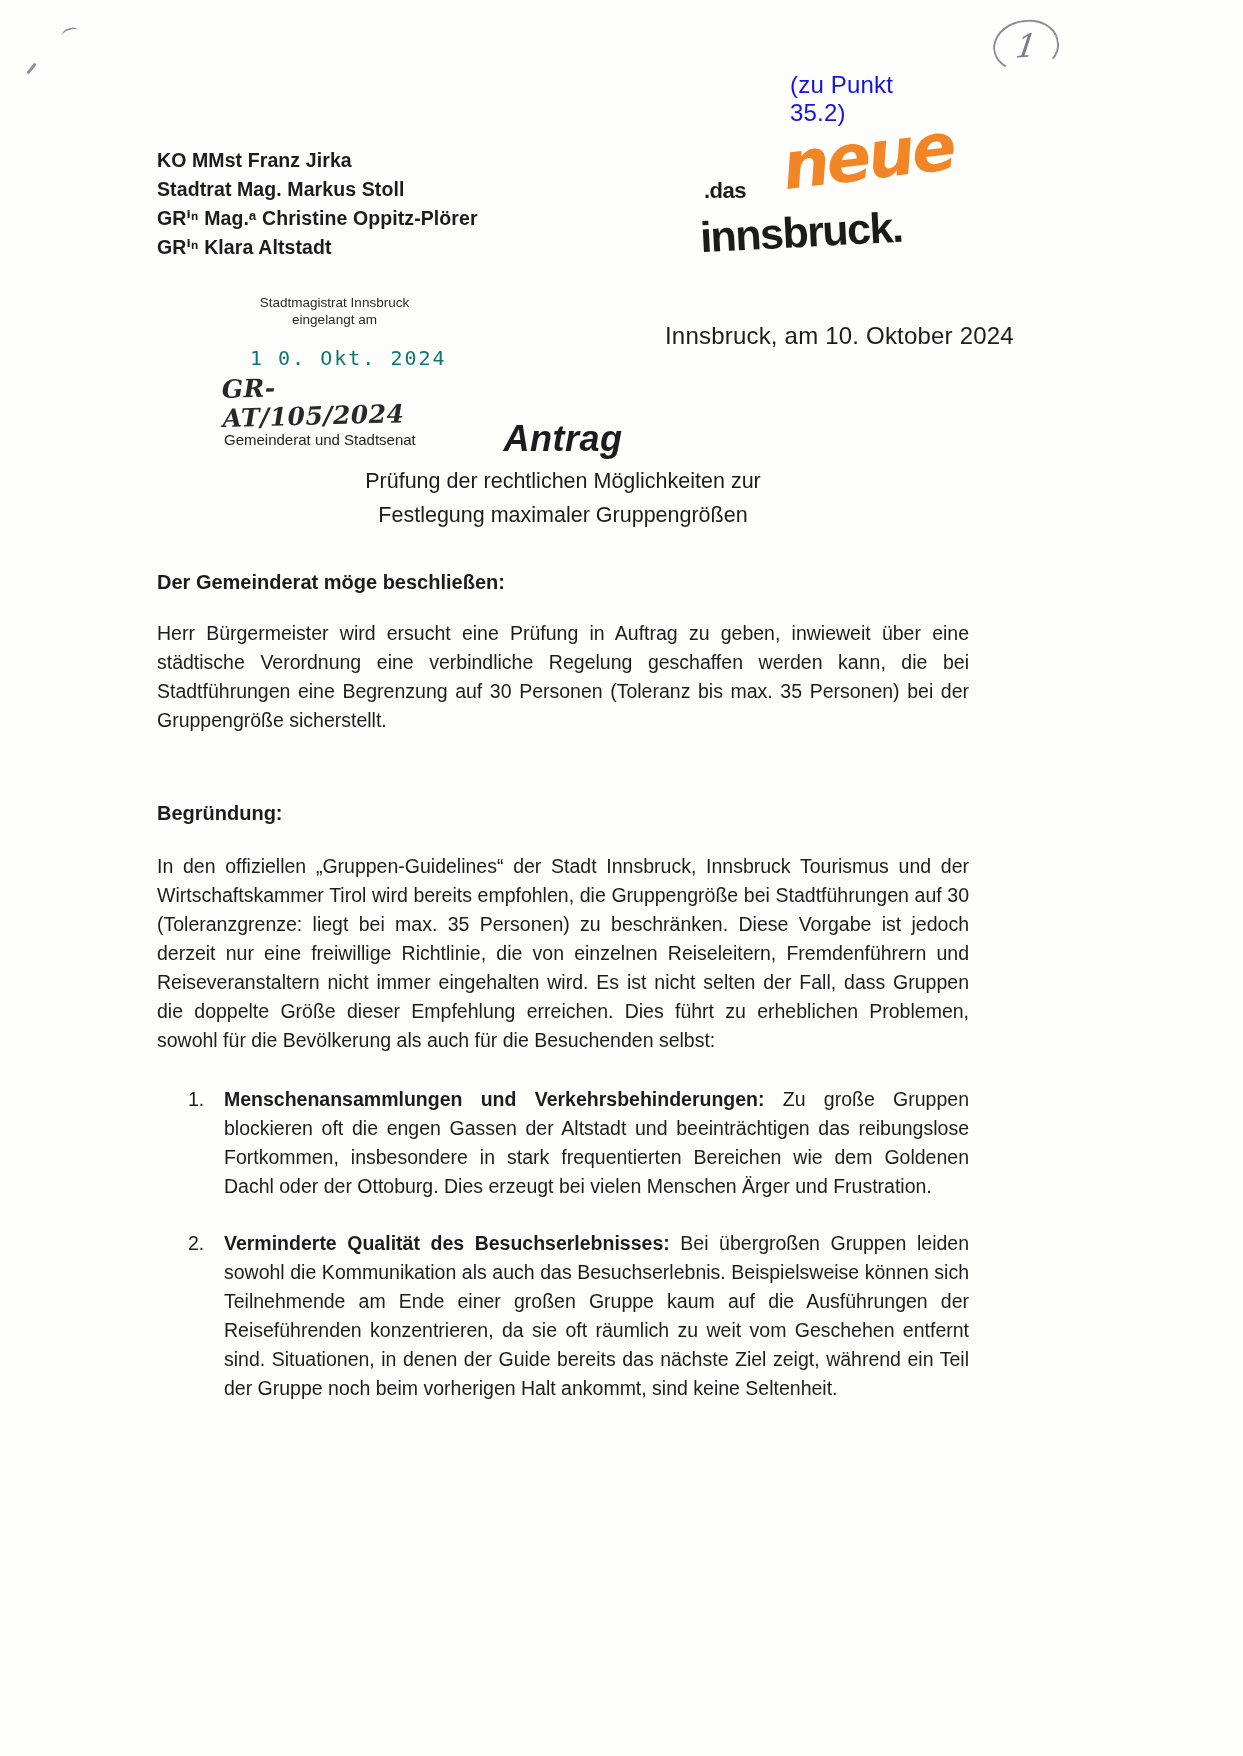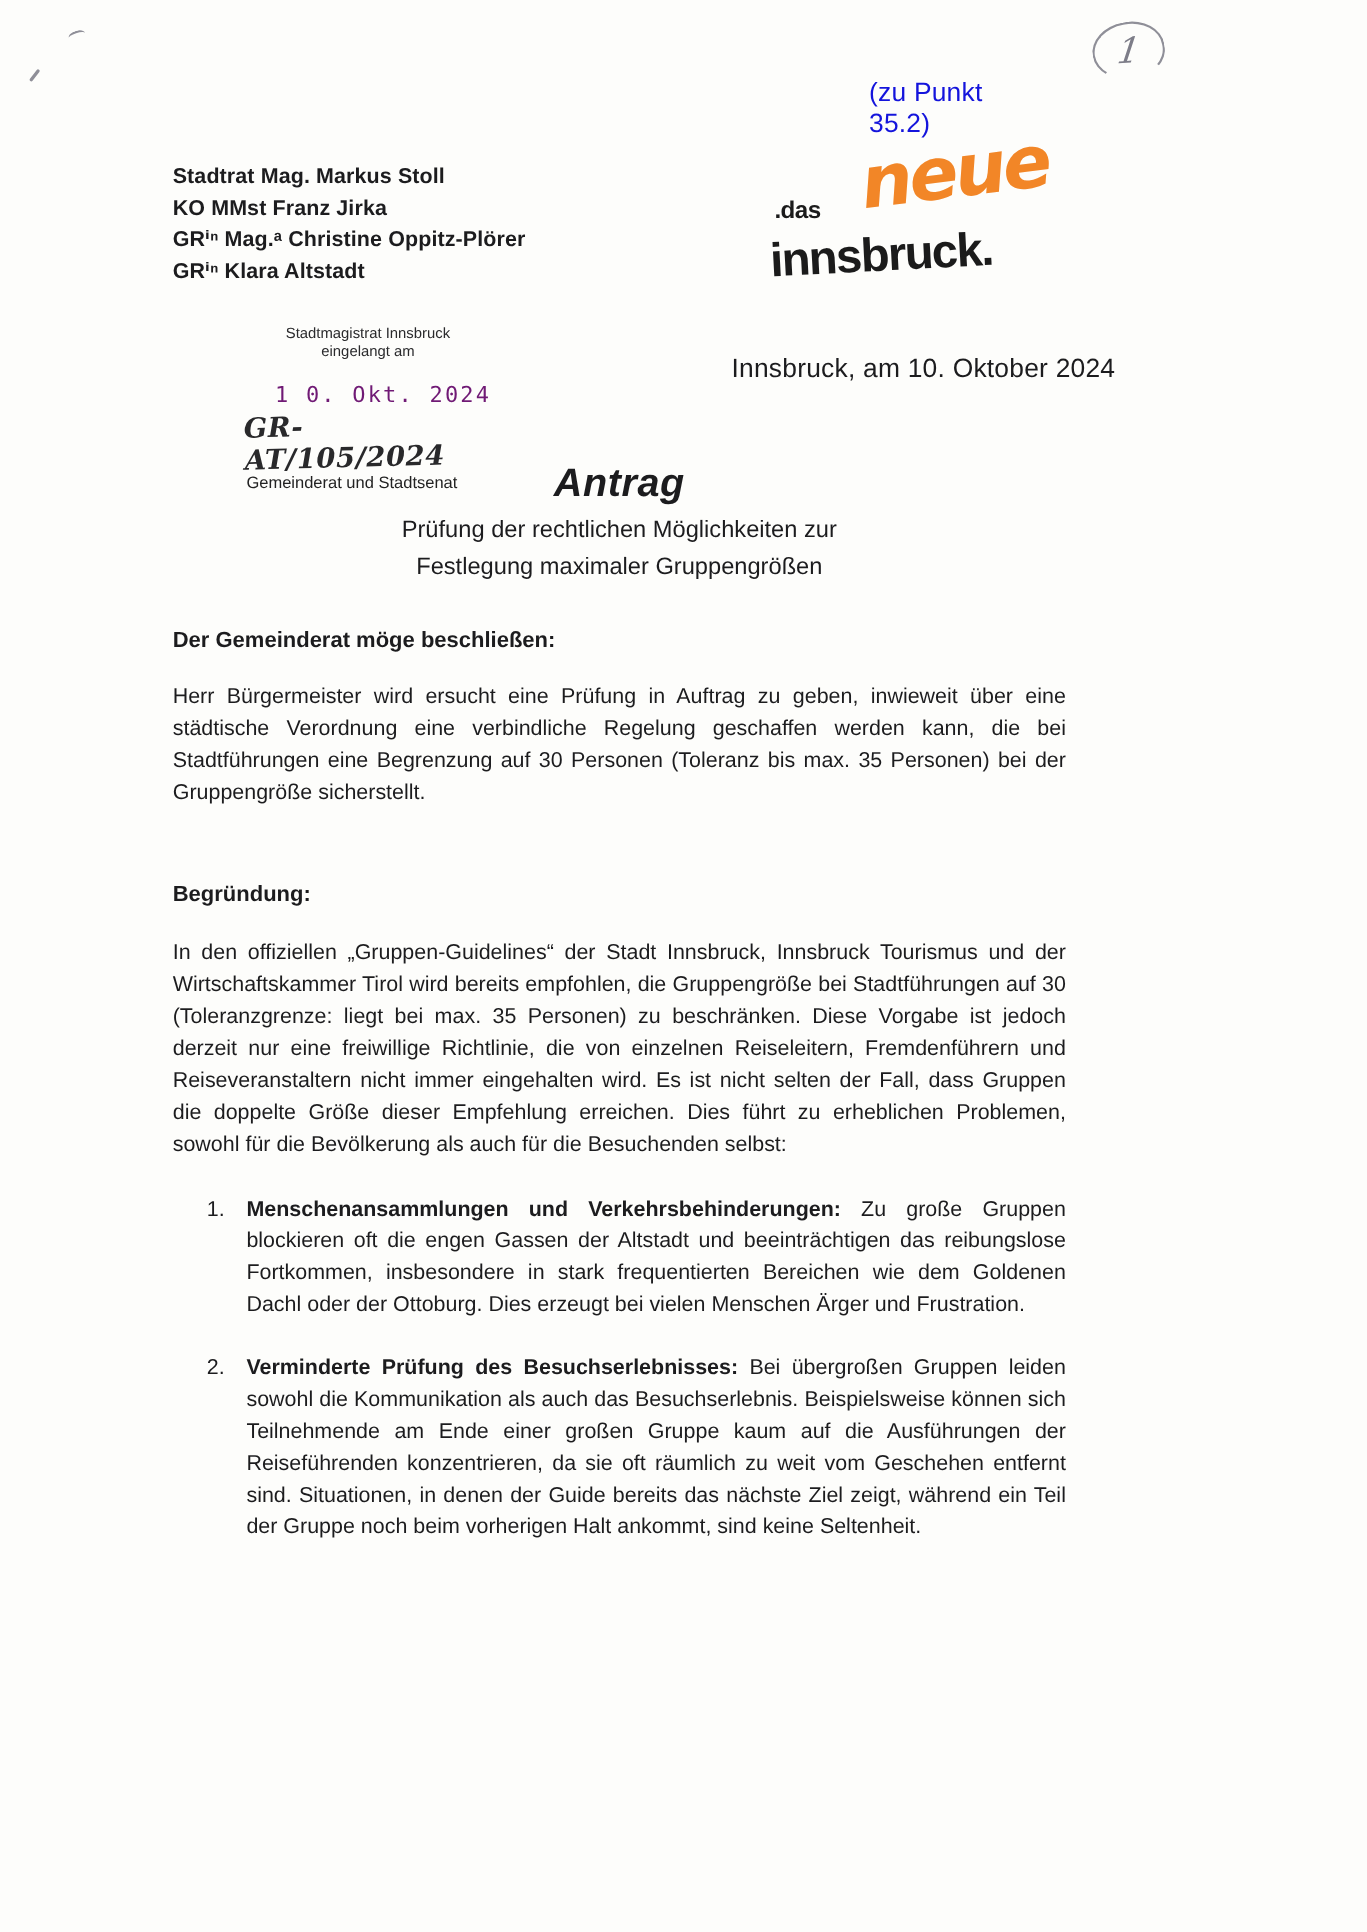--- a/index.html
+++ b/index.html
@@ -74,21 +74,21 @@
   }
 
   
   .stamp { position:absolute; left:222px; top:294px; width:225px; }
   .stamp-office, .stamp-received {
     font-size:13.5px; line-height:17px; text-align:center; color:#2a2a2c;
   }
   .stamp-date {
     margin-top:18px; padding-left:28px;
     font-family:"DejaVu Sans Mono","Liberation Mono",monospace;
-    font-size:20px; letter-spacing:2px; color:#701a75;
+    font-size:20px; letter-spacing:2px; color:#0f766e;
   }
   .stamp-ref {
     margin-top:2px;
     font-family:"DejaVu Serif","Liberation Serif",serif;
     font-style:italic; font-weight:600; font-size:25px;
     letter-spacing:0.5px; transform:rotate(-1.5deg); color:#29292b;
   }
   .stamp-dept { font-size:15px; margin-top:1px; padding-left:2px; color:#222; }
 
   .dateline {
@@ -129,22 +129,22 @@
   <div class="pencil-mark-1"></div>
   <div class="pencil-mark-2"></div>
 
   <div class="page-circle">
     <span>1</span>
   </div>
 
   <div class="corner-note">(zu Punkt 35.2)</div>
 
   <div class="signatories">
+    <div>KO MMst Franz Jirka</div>
     <div>Stadtrat Mag. Markus Stoll</div>
-    <div>KO MMst Franz Jirka</div>
     <div>GRⁱⁿ Mag.ᵃ Christine Oppitz-Plörer</div>
     <div>GRⁱⁿ Klara Altstadt</div>
   </div>
 
   <div class="logo">
     <span class="logo-neue">neue</span>
     <span class="logo-das">.das</span>
     <span class="logo-innsbruck">innsbruck.</span>
   </div>
 
@@ -176,20 +176,20 @@
       <div class="arg-item">
         <span class="li-num">1.</span>
         <div class="li-text">
           <b>Menschenansammlungen und Verkehrsbehinderungen:</b>
           <span>Zu große Gruppen blockieren oft die engen Gassen der Altstadt und beeinträchtigen das reibungslose Fortkommen, insbesondere in stark frequentierten Bereichen wie dem Goldenen Dachl oder der Ottoburg. Dies erzeugt bei vielen Menschen Ärger und Frustration.</span>
         </div>
       </div>
       <div class="arg-item">
         <span class="li-num">2.</span>
         <div class="li-text">
-          <b>Verminderte Prüfung des Besuchserlebnisses:</b>
+          <b>Verminderte Qualität des Besuchserlebnisses:</b>
           <span>Bei übergroßen Gruppen leiden sowohl die Kommunikation als auch das Besuchserlebnis. Beispielsweise können sich Teilnehmende am Ende einer großen Gruppe kaum auf die Ausführungen der Reiseführenden konzentrieren, da sie oft räumlich zu weit vom Geschehen entfernt sind. Situationen, in denen der Guide bereits das nächste Ziel zeigt, während ein Teil der Gruppe noch beim vorherigen Halt ankommt, sind keine Seltenheit.</span>
         </div>
       </div>
     </div>
   </div>
 
 </div>
 
 </body></html>

